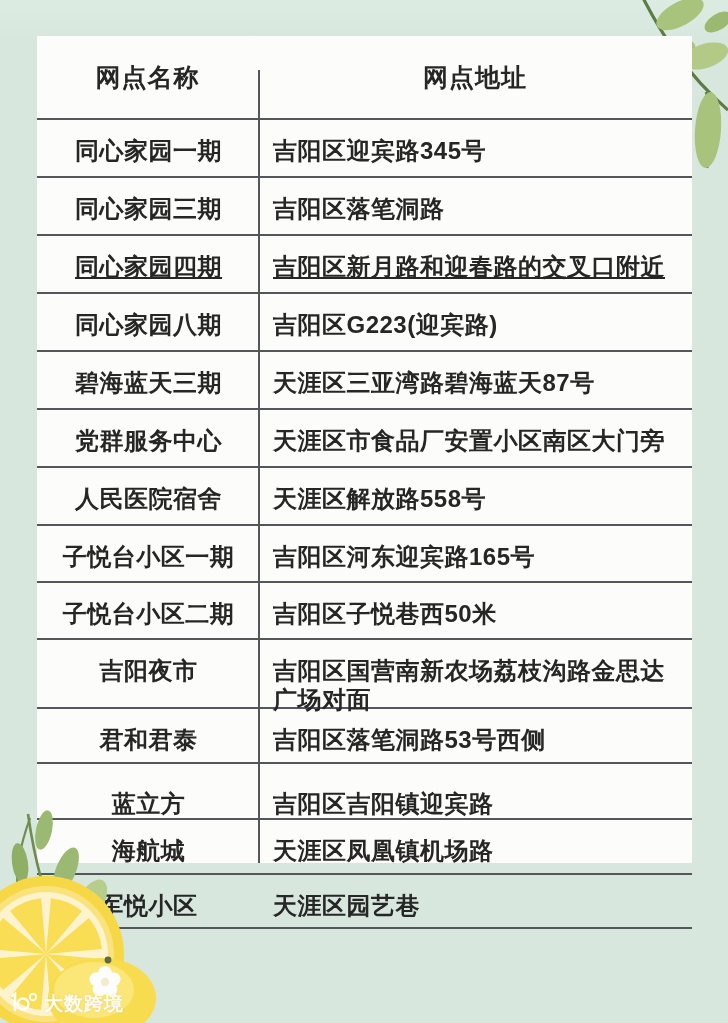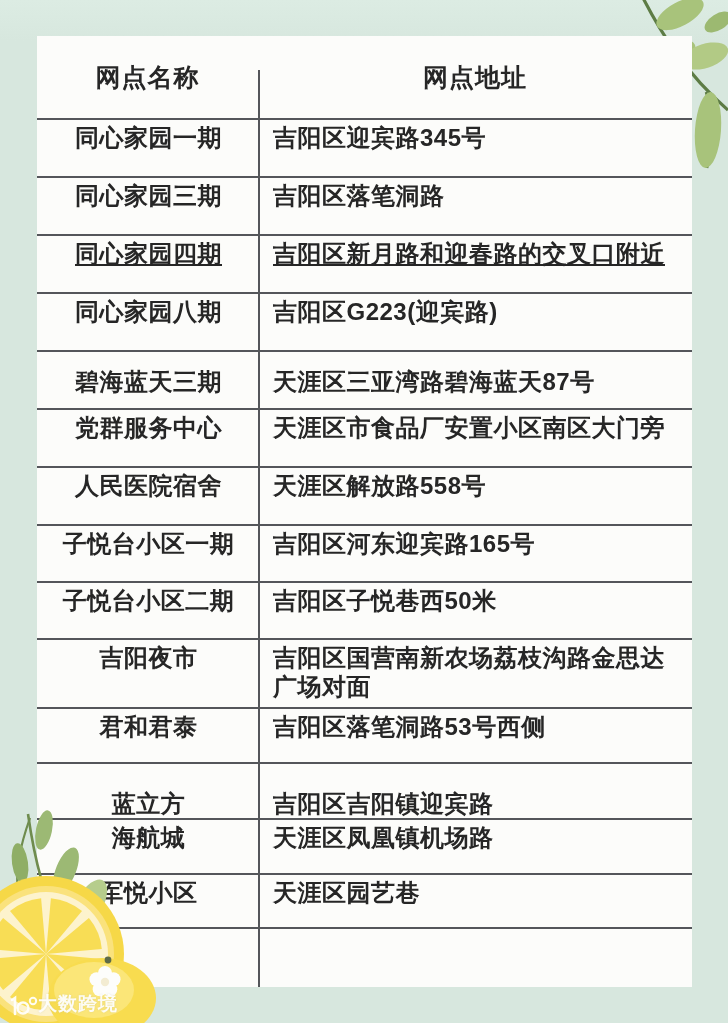--- a/index.html
+++ b/index.html
@@ -3,44 +3,44 @@
 <meta charset="utf-8">
 <style>
   html,body{margin:0;padding:0;}
   body{
     width:728px;height:1023px;position:relative;overflow:hidden;
     background:linear-gradient(180deg,#dcece3 0%, #d7e7de 4%, #d7e7de 100%);
     font-family:"Liberation Sans","DejaVu Sans",sans-serif;
     -webkit-font-smoothing:antialiased;
   }
   .panel{
-    position:absolute;left:37px;top:36px;width:655px;height:951px;
+    position:absolute;left:37px;top:36px;width:655px;height:827px;
     background:#fcfcfa;
   }
   .vdivider{
     position:absolute;left:221px;top:34px;bottom:0;width:2px;
     background:#54565a;
   }
   .trow{
     display:flex;box-sizing:border-box;width:100%;
     border-bottom:2px solid #54565a;
     color:#262626;font-weight:700;
   }
   .trow.header{height:84px;align-items:center;}
   .hcell{font-size:25px;letter-spacing:1px;text-align:center;}
   .hcell.name{width:221px;}
   .hcell.addr{flex:1;}
-  .cell{box-sizing:border-box;padding-top:3px;font-size:24px;line-height:29px;letter-spacing:0.5px;}
+  .cell{box-sizing:border-box;padding-top:16px;font-size:24px;line-height:29px;letter-spacing:0.5px;}
   .cell.name{width:223px;text-align:center;padding-left:4px;padding-right:4px;}
   .cell.addr{flex:1;text-align:left;padding-left:13px;padding-right:6px;}
   .deco{position:absolute;pointer-events:none;}
   #branch{right:0;top:0;}
   #lemon{left:0;top:808px;}
   .watermark{
-    position:absolute;left:8px;top:991px;height:26px;display:flex;align-items:flex-end;gap:0;
+    position:absolute;left:8px;top:991px;height:26px;display:flex;align-items:flex-start;gap:6px;
     color:rgba(255,255,255,0.92);z-index:5;
   }
   .wm-text{font-size:19px;font-weight:700;letter-spacing:1px;text-shadow:0 0 2px rgba(180,180,150,0.35);}
 </style>
 </head>
 <body>
 
 <svg id="branch" class="deco" width="140" height="175" viewBox="0 0 140 175">
   <path d="M52,-8 C72,32 98,74 140,110" stroke="#5d7c45" stroke-width="3.2" fill="none"></path>
   <path d="M118,92 C126,115 126,142 119,168" stroke="#5d7c45" stroke-width="2.6" fill="none"></path>
@@ -75,21 +75,21 @@
     <div class="cell name">同心家园四期</div>
     <div class="cell addr">吉阳区新月路和迎春路的交叉口附近</div>
   </div>
 
 
   <div class="trow" style="height: 58px;">
     <div class="cell name">同心家园八期</div>
     <div class="cell addr">吉阳区G223(迎宾路)</div>
   </div>
 
-  <div class="trow" style="height: 58px; align-items: center;">
+  <div class="trow" style="height: 58px;">
     <div class="cell name">碧海蓝天三期</div>
     <div class="cell addr">天涯区三亚湾路碧海蓝天87号</div>
   </div>
 
   <div class="trow" style="height: 58px;">
     <div class="cell name">党群服务中心</div>
     <div class="cell addr">天涯区市食品厂安置小区南区大门旁</div>
   </div>
 
   <div class="trow" style="height: 58px;">

